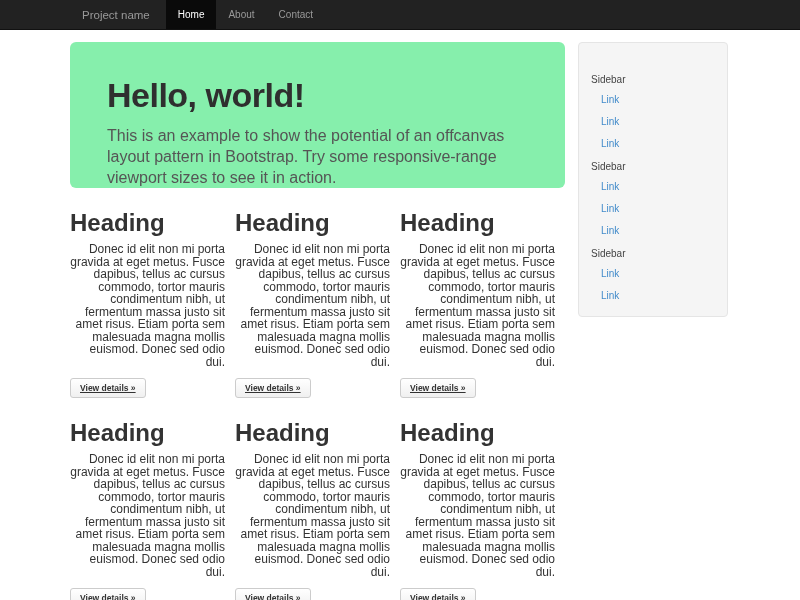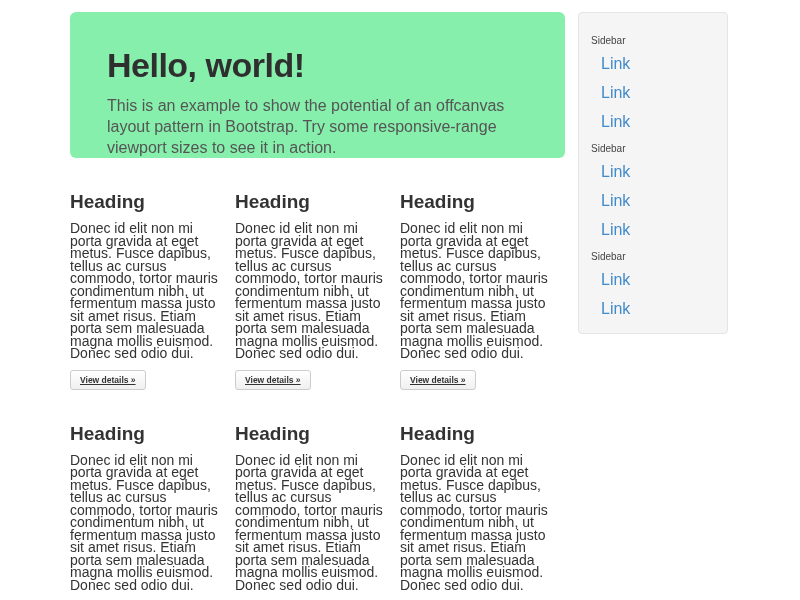--- a/index.html
+++ b/index.html
@@ -22,39 +22,49 @@
   .sidebar-col { width:165px; padding-left:13px; }
 
   
   .jumbotron { margin-top:12px; background:#86efac; border-radius:6px; padding:33px 37px 0; height:146px; }
   .jumbotron h1 { margin:0; font-size:34px; line-height:40px; font-weight:bold; letter-spacing:-0.5px; color:#2f2f2f; }
   .jumbotron p { margin:10px 0 0; font-size:16px; line-height:21px; color:#555555; max-width:450px; }
 
   
   .cards { display:flex; flex-wrap:wrap; }
   .card { width:165px; padding-right:10px; }
-  .card h2 { font-size:19px; line-height:24px; font-weight:bold; color:#333333; margin:32px 0 8px; }
-  .card p { font-size:14px; line-height:12.5px; color:#333333; margin:0 0 9px; }
+  .card h2 { font-size:24px; line-height:24px; font-weight:bold; color:#333333; margin:23px 0 8px; }
+  .card p { font-size:12px; line-height:12.5px; color:#333333; margin:0 0 9px;text-align:right; }
   .btn { font-size:8.5px; font-weight:bold; color:#333333; background:linear-gradient(#ffffff,#f0f0f0);
          border:1px solid #cccccc; border-radius:3px; padding:4px 9px; cursor:pointer;text-decoration:underline; }
 
   
-  .well { margin-top:12px; background:#f5f5f5; border:1px solid #e5e5e5; border-radius:4px; padding:16px 0 9px; width:150px; }
+  .well { margin-top:12px; background:#f5f5f5; border:1px solid #e5e5e5; border-radius:4px; padding:25px 0 9px; width:150px; }
   .group-header { font-size:10px; color:#444444; padding:6px 12px 4px; }
-  .side-link { display:block; font-size:16px; color:#428bca; padding:5px 22px 6px; text-decoration:none; cursor:pointer; }
+  .side-link { display:block; font-size:10px; color:#428bca; padding:5px 22px 6px; text-decoration:none; cursor:pointer; }
 
   
   .footer-hr { border:none; border-top:1px solid #ededed; margin:18px 0 0; }
   .footer p { font-size:10px; color:#777777; margin:8px 0 0; padding-left:12px; }
 </style>
 </head>
 <body>
 
 <div class="page">
 
+  <nav class="navbar">
+    <div class="navbar-inner">
+      <a class="brand">Project name</a>
+      <ul class="nav">
+        <li class="active">Home</li>
+        <li>About</li>
+        <li>Contact</li>
+      </ul>
+    </div>
+  </nav>
 
   <div class="container">
     <div class="row">
 
       <div class="main">
 
         <div class="jumbotron">
           <h1>Hello, world!</h1>
           <p>This is an example to show the potential of an offcanvas layout pattern in Bootstrap. Try some responsive-range viewport sizes to see it in action.</p>
         </div>

